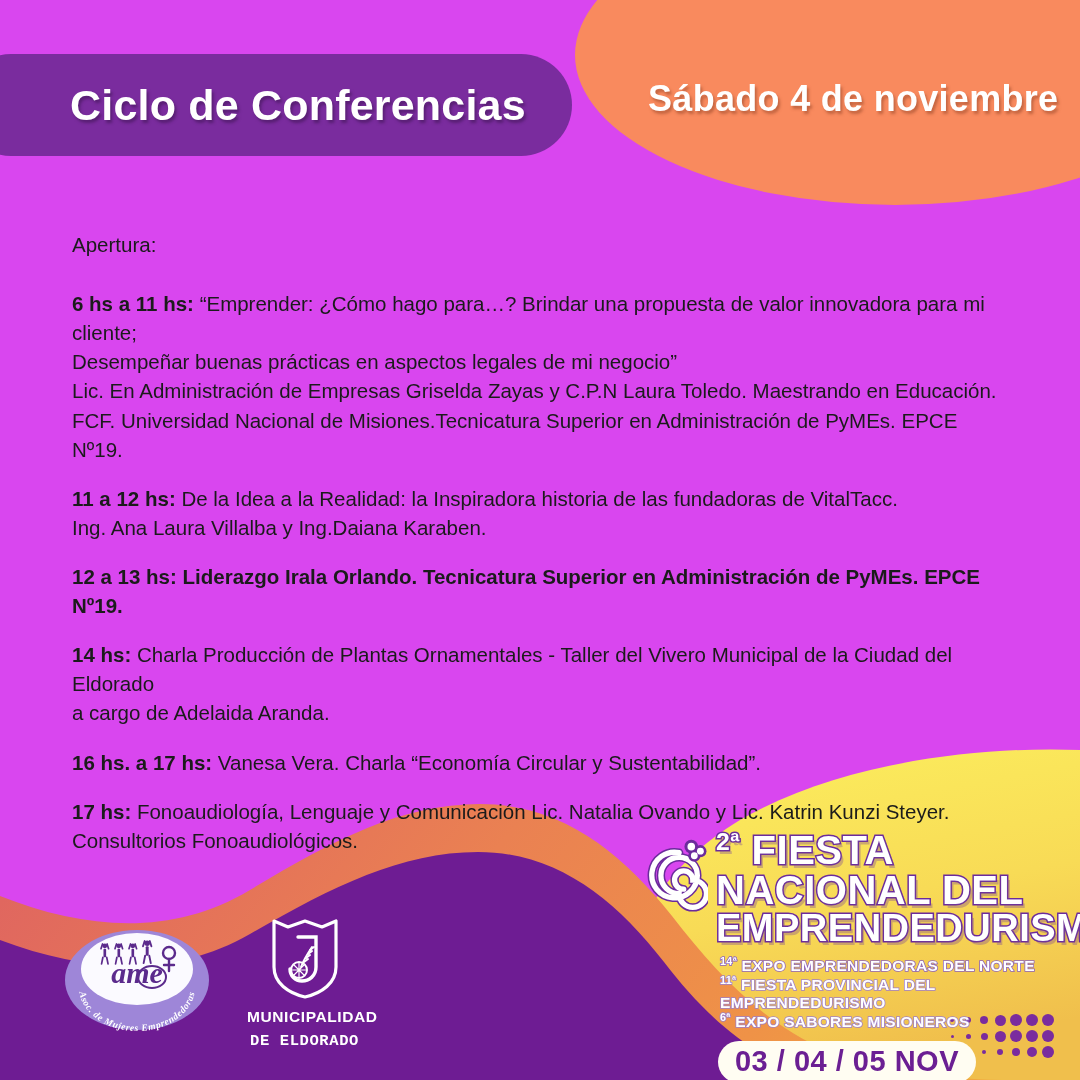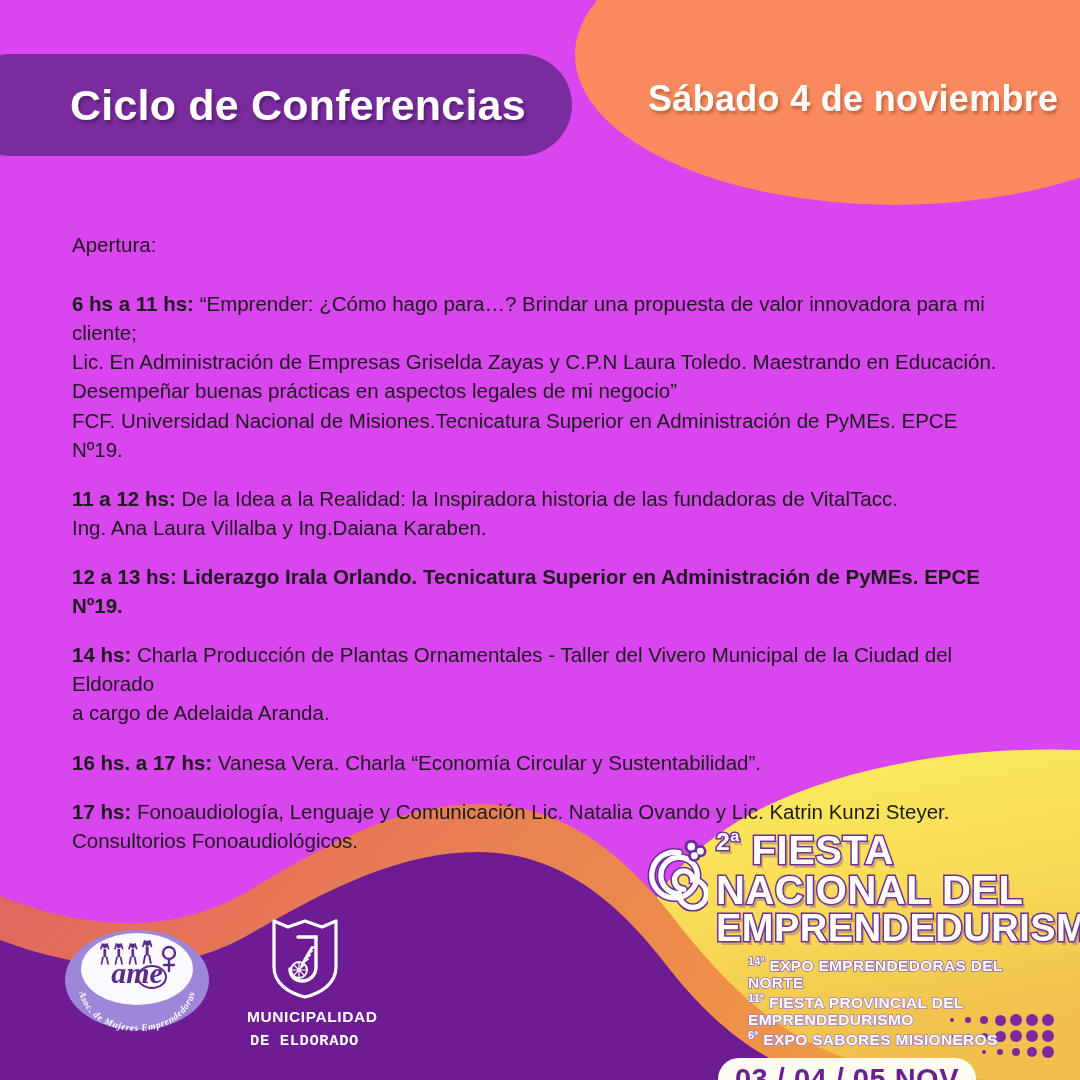--- a/index.html
+++ b/index.html
@@ -114,21 +114,21 @@
     -webkit-text-stroke:3px #6b2b9c;
     paint-order:stroke fill;
     text-shadow:3px 4px 0 rgba(120,70,150,.35);
   }
   .fw1{font-size:40px;}
   .fw2{font-size:40px;}
   .fw3{font-size:38px;}
   .fw .sup{font-size:.62em;vertical-align:super;margin-top:40px;}
   .sublines{
     margin-top:8px;
-    margin-left:116px;
+    margin-left:88px;
   }
   .sl{
     color:#ffffff;
     font-weight:bold;
     font-size:15.5px;
     letter-spacing:.3px;
     line-height:1.12;
     -webkit-text-stroke:1.6px #8d63bd;
     paint-order:stroke fill;
   }
@@ -179,22 +179,22 @@
     <span class="pill-text">Ciclo de Conferencias</span>
   </div>
 
   <div class="date-text">Sábado 4 de noviembre</div>
 
   <div class="content">
     <div class="apertura">Apertura:</div>
     <div id="schedule-list">
         <div class="block">
           <span class="ln"><b>6 hs a 11 hs:</b> “Emprender: ¿Cómo hago para…? Brindar una propuesta de valor innovadora para mi cliente;</span>
+          <span class="ln">Desempeñar buenas prácticas en aspectos legales de mi negocio”</span>
           <span class="ln">Lic. En Administración de Empresas Griselda Zayas y C.P.N Laura Toledo. Maestrando en Educación.</span>
-          <span class="ln">Desempeñar buenas prácticas en aspectos legales de mi negocio”</span>
           <span class="ln">FCF. Universidad Nacional de Misiones.Tecnicatura Superior en Administración de PyMEs. EPCE Nº19.</span>
         </div>
         <div class="block">
           <span class="ln"><b>11 a 12 hs:</b> De la Idea a la Realidad: la Inspiradora historia de las fundadoras de VitalTacc.</span>
           <span class="ln">Ing. Ana Laura Villalba y Ing.Daiana Karaben.</span>
         </div>
         <div class="block allbold">
           <span class="ln"><b>12 a 13 hs:</b> Liderazgo Irala Orlando. Tecnicatura Superior en Administración de PyMEs. EPCE Nº19.</span>
         </div>
         <div class="block">

